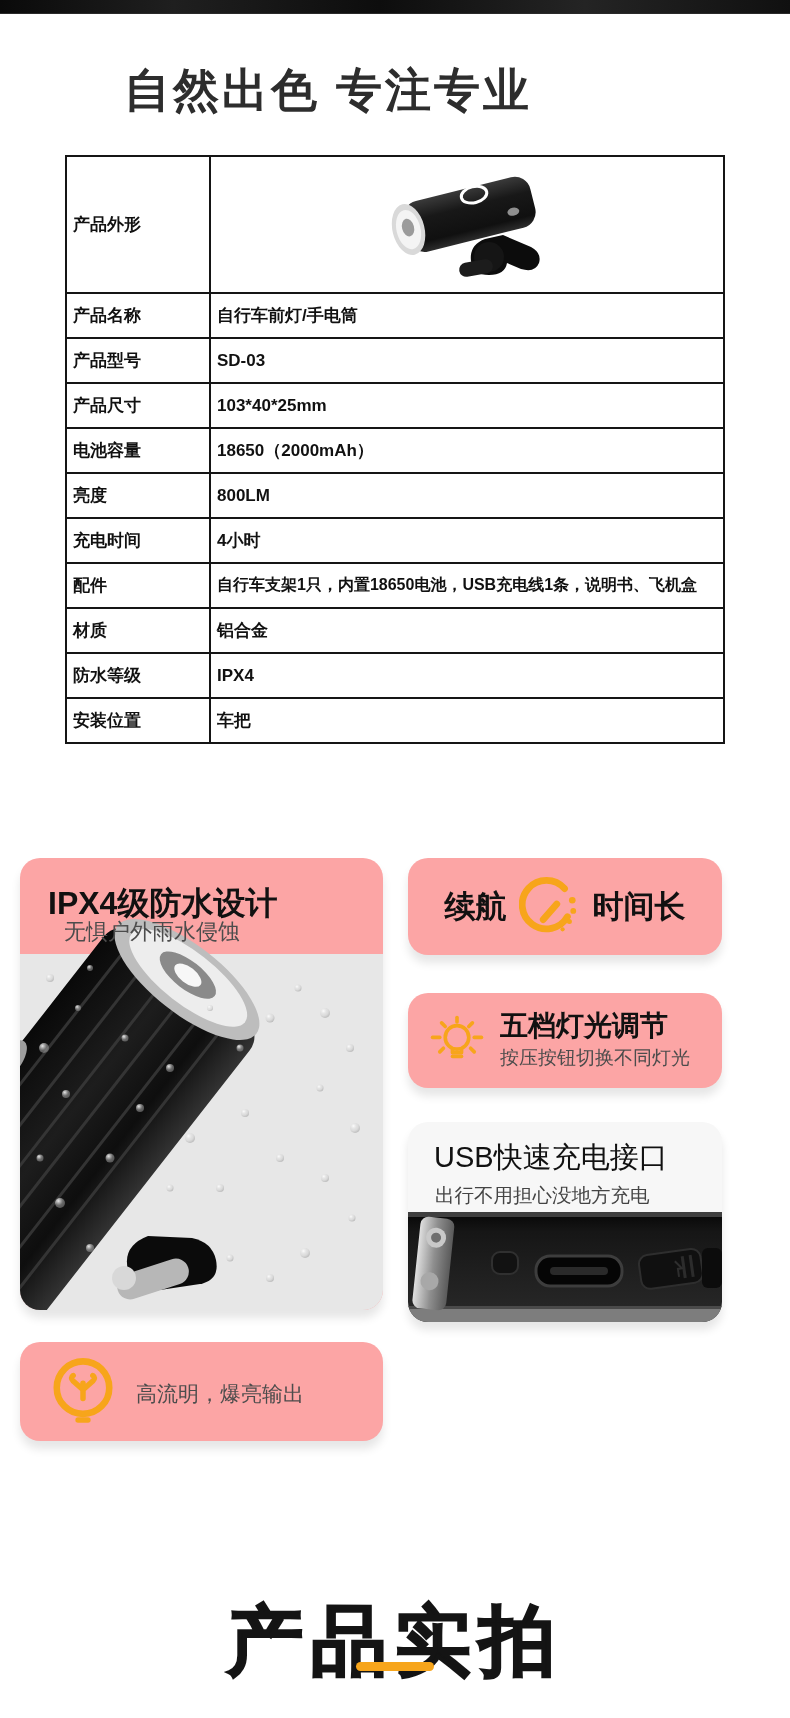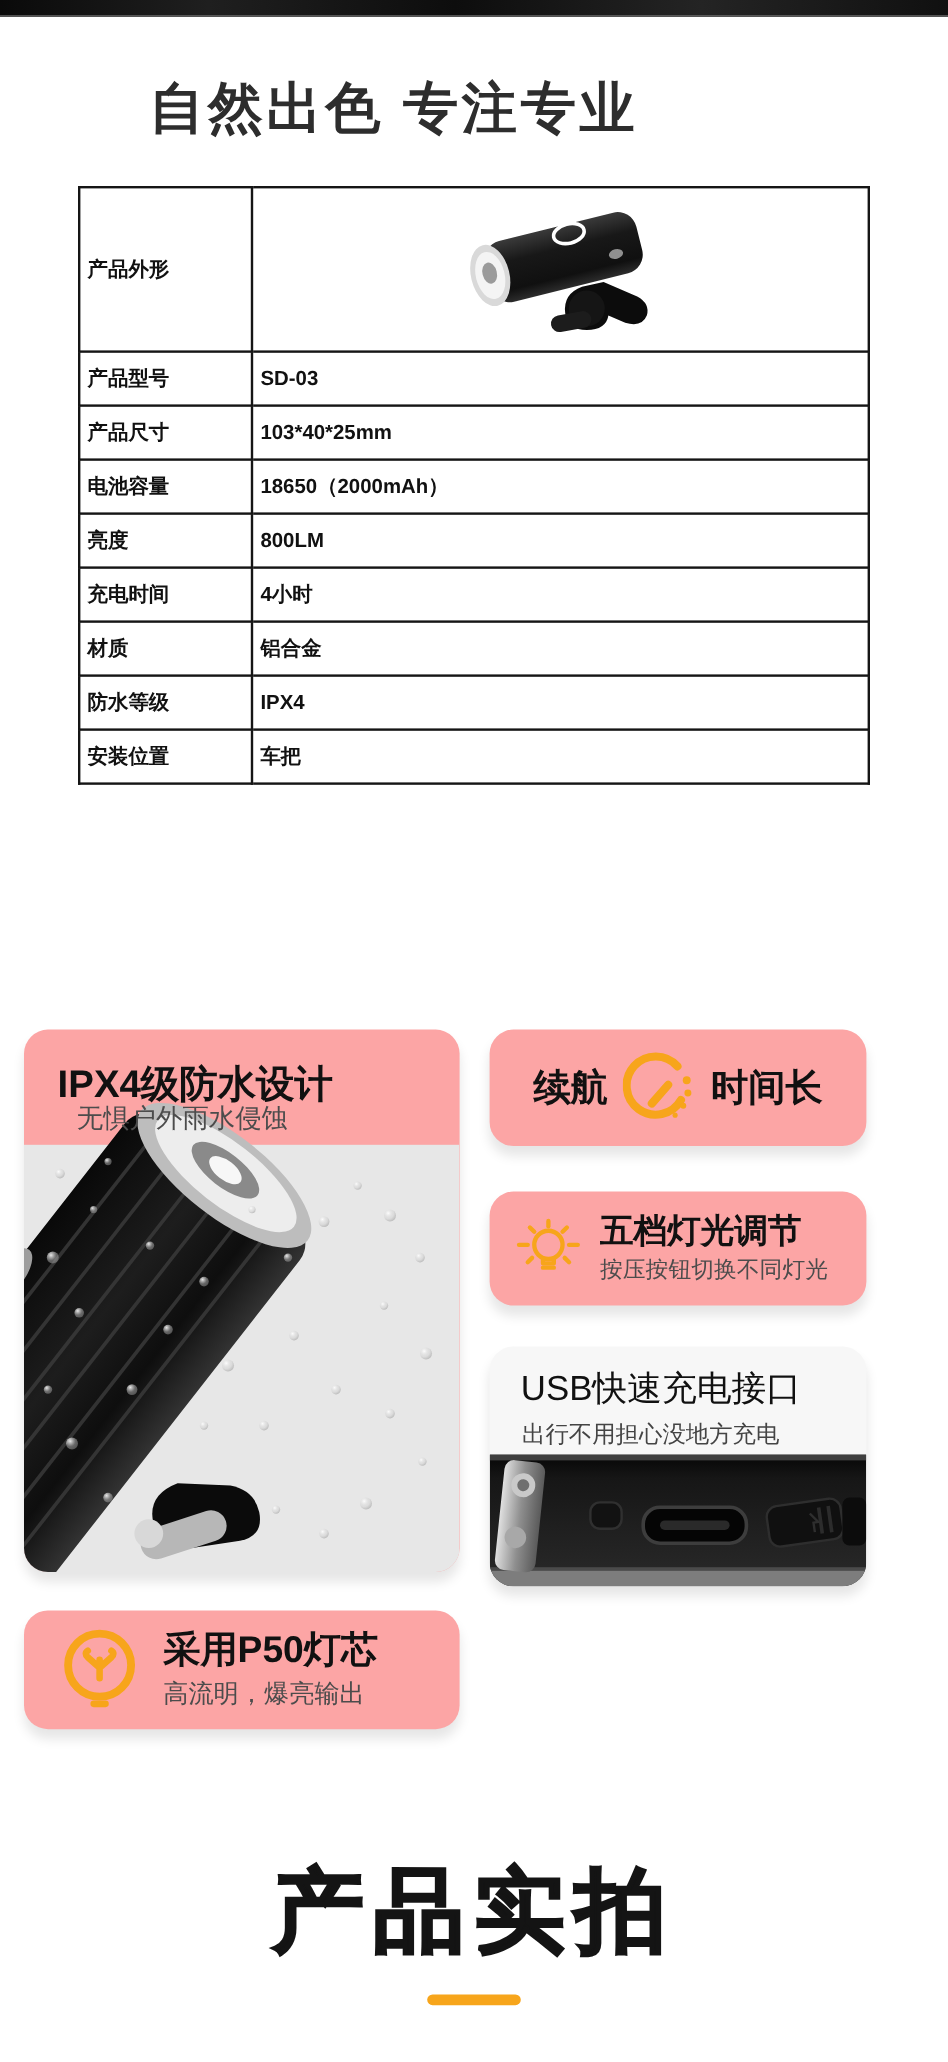--- a/index.html
+++ b/index.html
@@ -48,21 +48,21 @@
   .card-usb .f-sub{position:absolute;left:27px;top:60px;font-size:19.5px;color:#444;}
   .usb-photo{position:absolute;left:0;top:90px;width:314px;height:110px;}
 
   .card-p50{left:20px;top:1342px;width:363px;height:99px;
     display:flex;align-items:center;justify-content:flex-start;padding-left:28px;box-sizing:border-box;gap:18px;}
   .card-p50 .txt{display:flex;flex-direction:column;}
   .card-p50 .f-title{font-size:31px;font-weight:800;color:#111;line-height:1.1;}
   .card-p50 .f-sub{font-size:21px;color:#4c4c4c;margin-top:4px;}
 
   
-  .bottom-heading{position:absolute;left:0;top:1542px;width:790px;text-align:center;
+  .bottom-heading{position:absolute;left:0;top:1591px;width:790px;text-align:center;
     font-size:76px;font-weight:900;color:#141414;letter-spacing:8px;
     -webkit-text-stroke:2px #141414;}
   .heading-underline{position:absolute;left:356px;top:1662px;width:78px;height:9px;border-radius:5px;}
 </style>
 </head>
 <body>
 
 <div id="page">
 
   <div class="top-bar"></div>
@@ -94,38 +94,46 @@
               <ellipse cx="146" cy="62" rx="6" ry="4" fill="#8f8f8f"></ellipse>
             </g>
             <path d="M118 78 q-16 6 -14 22 q2 14 18 14 q16 0 18 -12 l14 6 q14 4 18 -6 q3 -10 -8 -16 l-28 -12 z" fill="#0c0c0c"></path>
             <circle cx="122" cy="96" r="15" fill="#151515"></circle>
             <rect x="92" y="100" width="34" height="14" rx="7" transform="rotate(-10 109 107)" fill="#1c1c1c"></rect>
           </svg>
         </div>
       </td>
     </tr>
     <tr>
+      <td class="lbl">产品名称</td>
+      <td class="val">自行车前灯/手电筒</td>
+    </tr>
+    <tr>
       <td class="lbl">产品型号</td>
       <td class="val">SD-03</td>
     </tr>
     <tr>
       <td class="lbl">产品尺寸</td>
       <td class="val">103*40*25mm</td>
     </tr>
     <tr>
       <td class="lbl">电池容量</td>
       <td class="val">18650（2000mAh）</td>
     </tr>
     <tr>
       <td class="lbl">亮度</td>
       <td class="val">800LM</td>
     </tr>
     <tr>
       <td class="lbl">充电时间</td>
       <td class="val">4小时</td>
+    </tr>
+    <tr class="long-row">
+      <td class="lbl">配件</td>
+      <td class="val">自行车支架1只，内置18650电池，USB充电线1条，说明书、飞机盒</td>
     </tr>
     <tr>
       <td class="lbl">材质</td>
       <td class="val">铝合金</td>
     </tr>
     <tr>
       <td class="lbl">防水等级</td>
       <td class="val">IPX4</td>
     </tr>
     <tr>
@@ -282,21 +290,20 @@
     </svg>
   </div>
 
   <div class="card card-p50">
     <svg width="70" height="70" viewBox="0 0 64 64">
       <circle cx="32" cy="28" r="24" fill="none" stroke="#F7A51B" stroke-width="6"></circle>
       <path d="M32 38 L32 24 M32 30 L23 22 Q20 19 23 17 M32 30 L41 22 Q44 19 41 17" fill="none" stroke="#F7A51B" stroke-width="5" stroke-linecap="round"></path>
       <rect x="25" y="55" width="14" height="5" rx="2.5" fill="#F7A51B"></rect>
     </svg>
     <div class="txt">
-      <div class="f-title">采用P50灯芯</div>
       <div class="f-sub">高流明，爆亮输出</div>
     </div>
   </div>
 
   <div class="bottom-heading">产品实拍</div>
   <div class="heading-underline" style="background: rgb(247, 165, 27);"></div>
 
 </div>
 
 </body></html>

